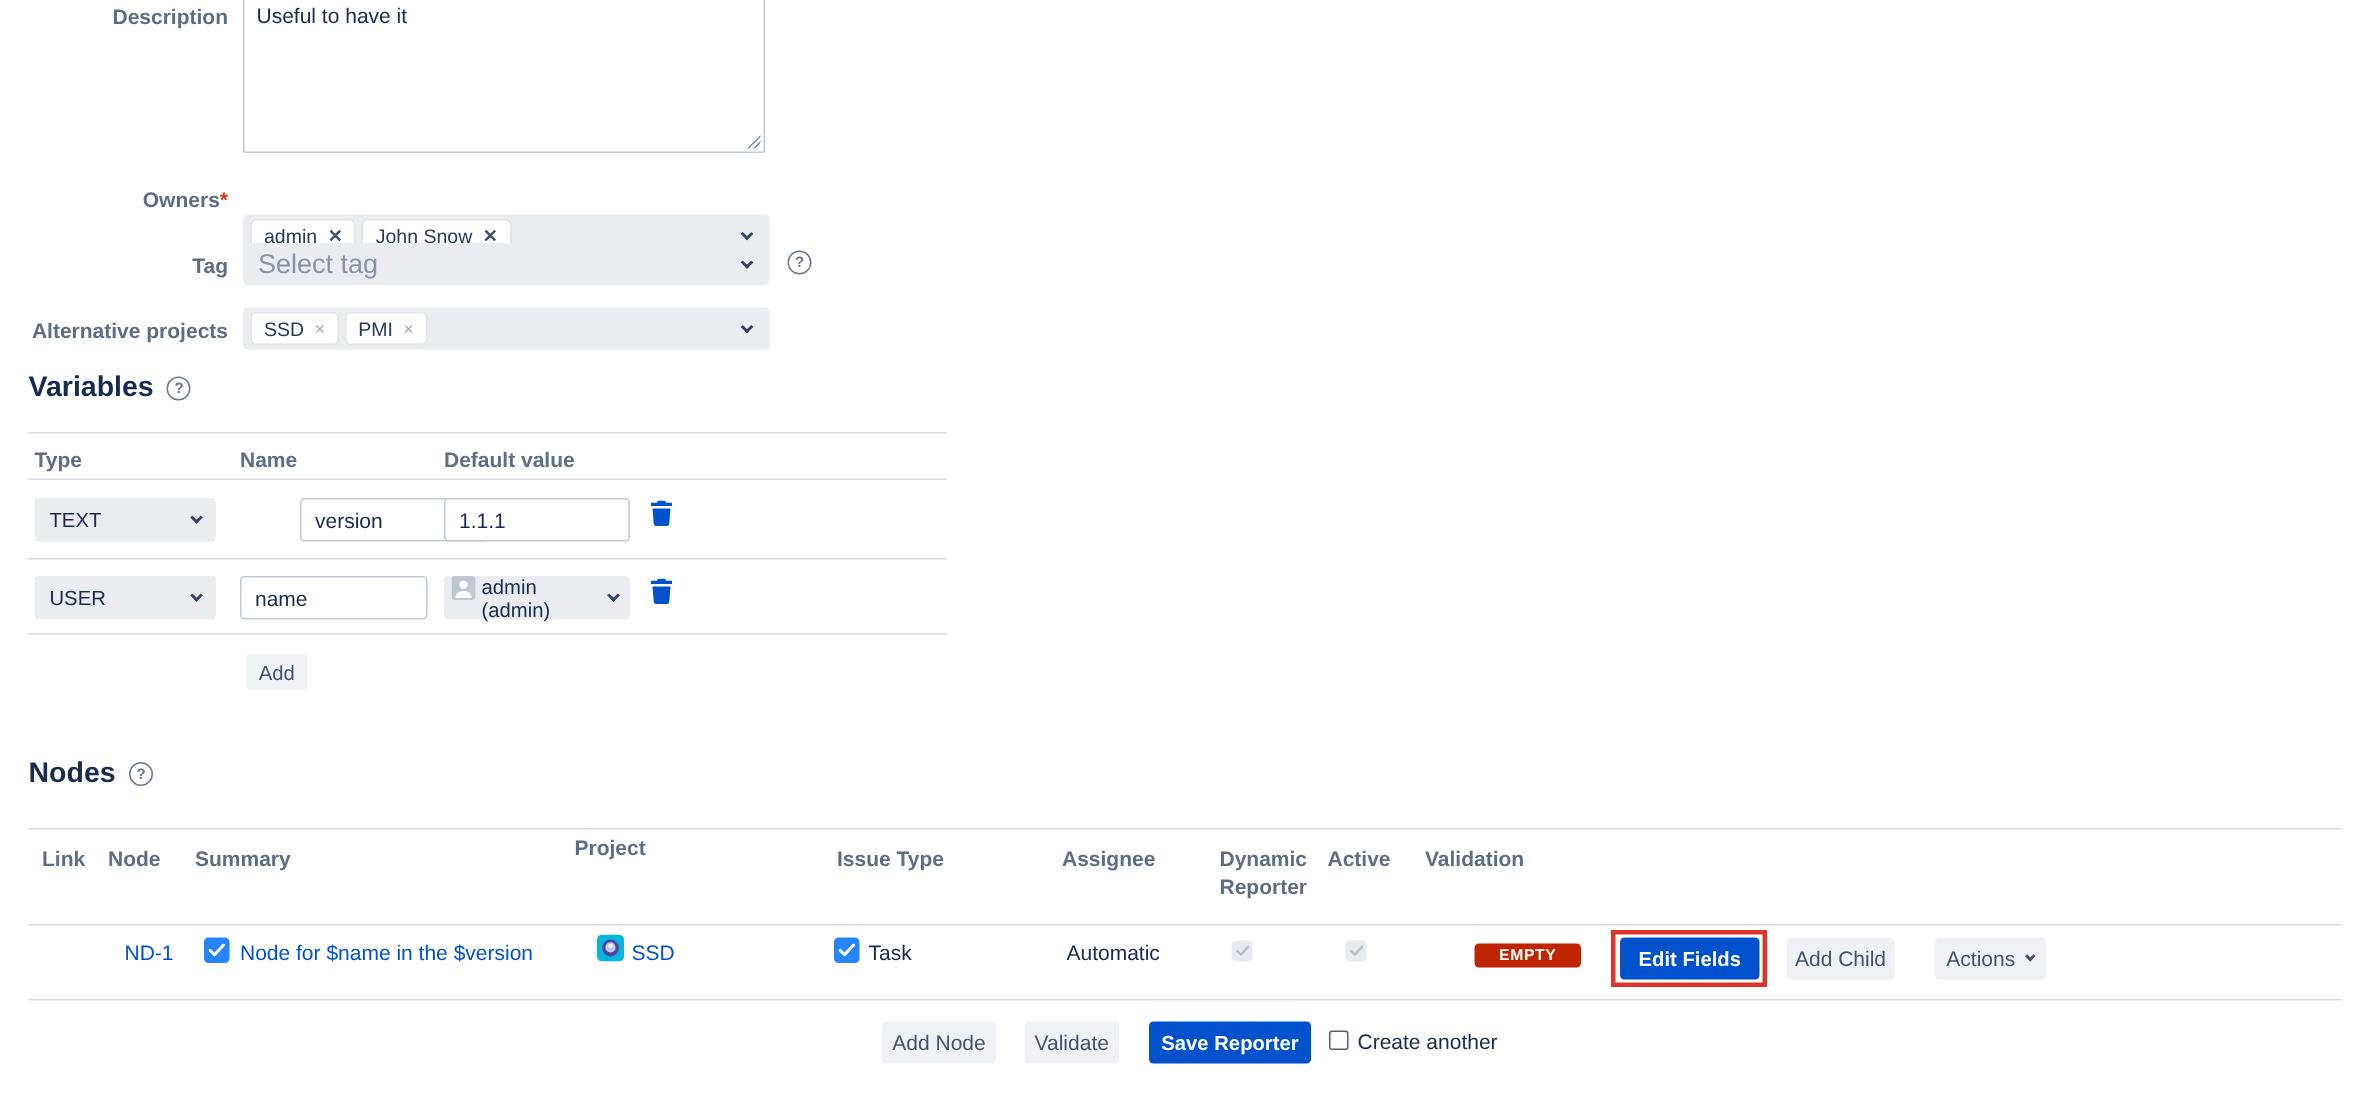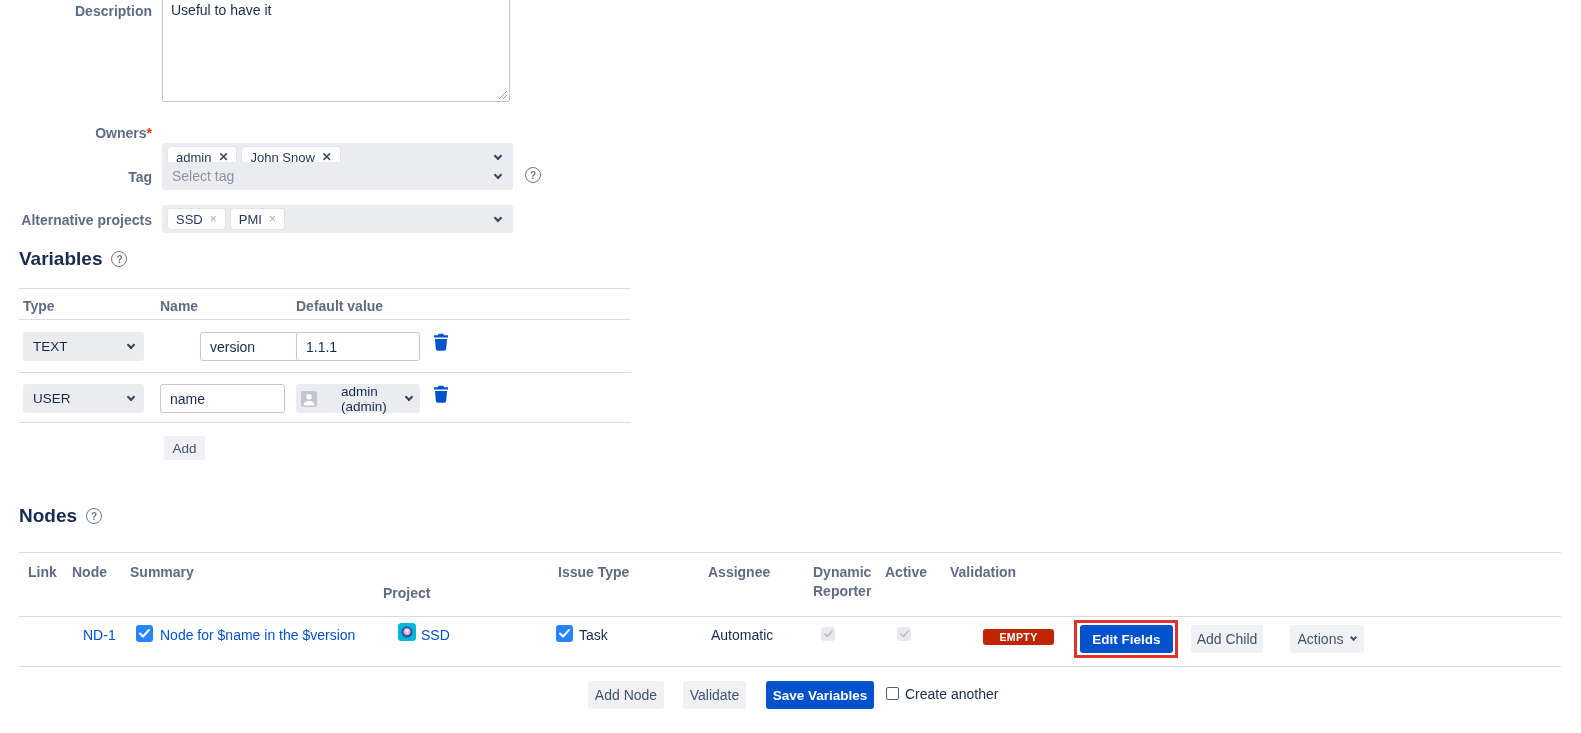--- a/index.html
+++ b/index.html
@@ -21,34 +21,34 @@
   }
 
   .sel { position:absolute; left:162px; width:351px; height:28px; background:#EBECF0; border-radius:3px;
          display:flex; align-items:center; padding:0 12px 0 6px; }
   .sel .spacer { flex:1; }
   .chev { width:6px; height:6px; border:solid #344563; border-width:0 2px 2px 0; transform:rotate(45deg); margin-top:-3px; flex:none; }
   .chip { background:#fff; border-radius:3px; height:20px; display:inline-flex; align-items:center; gap:7px;
           padding:0 8px; font-size:13px; color:#253858; margin-right:6px; box-shadow:0 0 0 1px rgba(9,30,66,0.04); }
   .chip .x { font-size:12px; font-weight:700; color:#42526E; cursor:pointer; line-height:1; }
   .chip .x.light { color:#A5ADBA; font-weight:400; }
-  .placeholder { font-size:14px; color:#8993A4; padding-left:4px; }
+  .placeholder { font-size:18px; color:#8993A4; padding-left:4px; }
 
   .help { position:absolute; width:16px; height:16px; border:1.5px solid #6B778C; border-radius:50%;
           color:#6B778C; font-size:10px; font-weight:700; display:flex; align-items:center; justify-content:center; background:#fff; }
   .help.inline { position:static; display:inline-flex; flex:none; }
 
   .h2 { position:absolute; left:19px; font-size:19px; font-weight:600; color:#172B4D; display:flex; align-items:center; gap:9px; }
 
   .hline { position:absolute; height:1px; background:#D8DBE1; }
   .th { position:absolute; font-size:14px; font-weight:600; color:#5E6C84; line-height:19px; }
 
   .gsel { position:absolute; height:29px; background:#EBECF0; border-radius:3px; display:flex; align-items:center;
           justify-content:space-between; padding:0 10px; font-size:13.5px; color:#172B4D; }
-  .gsel .gtxt { display:flex; align-items:center; gap:24px; }
+  .gsel .gtxt { display:flex; gap:4px; }
   .txt { position:absolute; height:29px; border:1px solid #C1C7D0; border-radius:3px; background:#fff;
          font-family:"Liberation Sans", sans-serif; font-size:14px; color:#172B4D; padding:0 9px; outline:none; }
 
   .trash { position:absolute; width:16px; height:18px; cursor:pointer; }
 
   .btn { position:absolute; background:#F0F1F4; color:#42526E; border:none; border-radius:3px; font-family:"Liberation Sans", sans-serif;
          font-size:14px; display:flex; align-items:center; justify-content:center; cursor:pointer; gap:8px; }
   .btn-primary { background:#0052CC; color:#fff; font-weight:600; }
   .btn .chev { border-color:#42526E; width:5px; height:5px; }
 
@@ -169,21 +169,21 @@
 
   <div class="h2" style="top:505px;">
     <span>Nodes</span>
     <span class="help inline">?</span>
   </div>
 
   <div class="hline" style="left:19px; top:552px; width:1542px;"></div>
   <div class="th" style="left:28px;  top:563px;">Link</div>
   <div class="th" style="left:72px;  top:563px;">Node</div>
   <div class="th" style="left:130px; top:563px;">Summary</div>
-  <div class="th" style="left:383px; top:584px;">Project</div>
+  <div class="th" style="left:383px; top:556px;">Project</div>
   <div class="th" style="left:558px; top:563px;">Issue Type</div>
   <div class="th" style="left:708px; top:563px;">Assignee</div>
   <div class="th" style="left:813px; top:563px; width:62px;">Dynamic Reporter</div>
   <div class="th" style="left:885px; top:563px;">Active</div>
   <div class="th" style="left:950px; top:563px;">Validation</div>
   <div class="hline" style="left:19px; top:616px; width:1542px;"></div>
 
   <div class="cell link" style="left:83px; top:627px;">ND-1</div>
 
   <div class="cbx" style="left:136px; top:625px;">
@@ -228,17 +228,17 @@
   <button class="btn" style="left:1191px; top:625px; width:72px; height:28px;">Add Child</button>
   <button class="btn" style="left:1290px; top:625px; width:74px; height:28px;">
     <span>Actions</span>
     <span class="chev"></span>
   </button>
 
   <div class="hline" style="left:19px; top:666px; width:1542px;"></div>
 
   <button class="btn" style="left:588px; top:681px; width:76px; height:28px;">Add Node</button>
   <button class="btn" style="left:683px; top:681px; width:63px; height:28px;">Validate</button>
-  <button class="btn btn-primary" style="left:766px; top:681px; width:108px; height:28px; font-size:13.5px;">Save Variables</button>
+  <button class="btn btn-primary" style="left:766px; top:681px; width:108px; height:28px; font-size:13.5px;">Save Reporter</button>
   <span class="cbx-empty" style="left:886px; top:687px;"></span>
   <div class="cell" style="left:905px; top:686px;">Create another</div>
 
 </div>
 
 </body></html>

